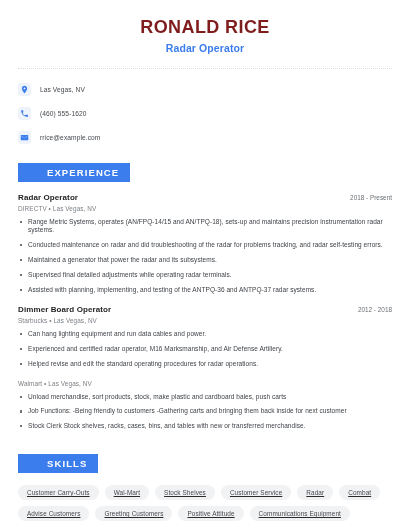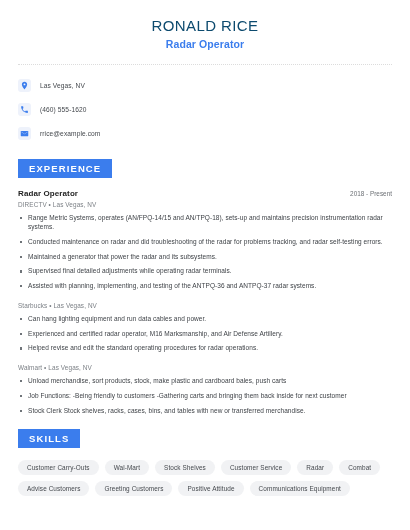--- a/index.html
+++ b/index.html
@@ -21,24 +21,24 @@
     padding: 0 18px;
     position: relative;
   }
 
   
   .header {
     padding-top: 17px;
     text-align: center;
   }
   .name {
-    font-size: 15px;
-    font-weight: normal;
+    font-size: 18px;
+    font-weight: bold;
     letter-spacing: 0.4px;
-    color: #0c4a6e;
+    color: #7f1d1d;
     line-height: 1.15;
   }
   .job-title {
     font-size: 10.5px;
     font-weight: bold;
     color: #3b7ded;
     margin-top: 4px;
     letter-spacing: 0.1px;
   }
   .divider {
@@ -76,21 +76,21 @@
 
   
   .section { margin-top: 16px; }
   .section-badge {
     display: inline-block;
     background: #3b7ded;
     color: #ffffff;
     font-size: 9.5px;
     font-weight: bold;
     letter-spacing: 1.1px;
-    padding: 4px 11px 4px 11px;
+    padding: 4px 11px 4px 29px;
   }
 
   
   .jobs { margin-top: 11px; }
   .job { margin-bottom: 11px; }
   .job-head {
     display: flex;
     align-items: baseline;
     justify-content: space-between;
   }
@@ -129,21 +129,21 @@
     content: "";
     position: absolute;
     left: 2px;
     top: 3px;
     width: 2.2px;
     height: 2.2px;
     background: #6f7479;
   }
 
   
-  .skills-wrap { margin-top: 13px; }
+  .skills-wrap { margin-top: 22px; text-decoration: underline; }
   .chips {
     display: flex;
     flex-wrap: wrap;
     gap: 6px;
     margin-top: 12px;
   }
   .chip {
     background: #f1f2f4;
     border-radius: 9px;
     padding: 4px 9px;
@@ -209,20 +209,24 @@
         <ul class="bullets">
           <li>Range Metric Systems, operates (AN/FPQ-14/15 and AN/TPQ-18), sets-up and maintains precision instrumentation radar systems.</li>
           <li>Conducted maintenance on radar and did troubleshooting of the radar for problems tracking, and radar self-testing errors.</li>
           <li>Maintained a generator that power the radar and its subsystems.</li>
           <li>Supervised final detailed adjustments while operating radar terminals.</li>
           <li>Assisted with planning, implementing, and testing of the ANTPQ-36 and ANTPQ-37 radar systems.</li>
         </ul>
       </div>
 
       <div class="job">
+        <div class="job-head">
+          <span class="job-role">Dimmer Board Operator</span>
+          <span class="job-dates">2012 - 2018</span>
+        </div>
         <div class="job-meta">Starbucks • Las Vegas, NV</div>
         <ul class="bullets">
           <li>Can hang lighting equipment and run data cables and power.</li>
           <li>Experienced and certified radar operator, M16 Marksmanship, and Air Defense Artillery.</li>
           <li>Helped revise and edit the standard operating procedures for radar operations.</li>
         </ul>
       </div>
 
       <div class="job">
         <div class="job-meta">Walmart • Las Vegas, NV</div>

